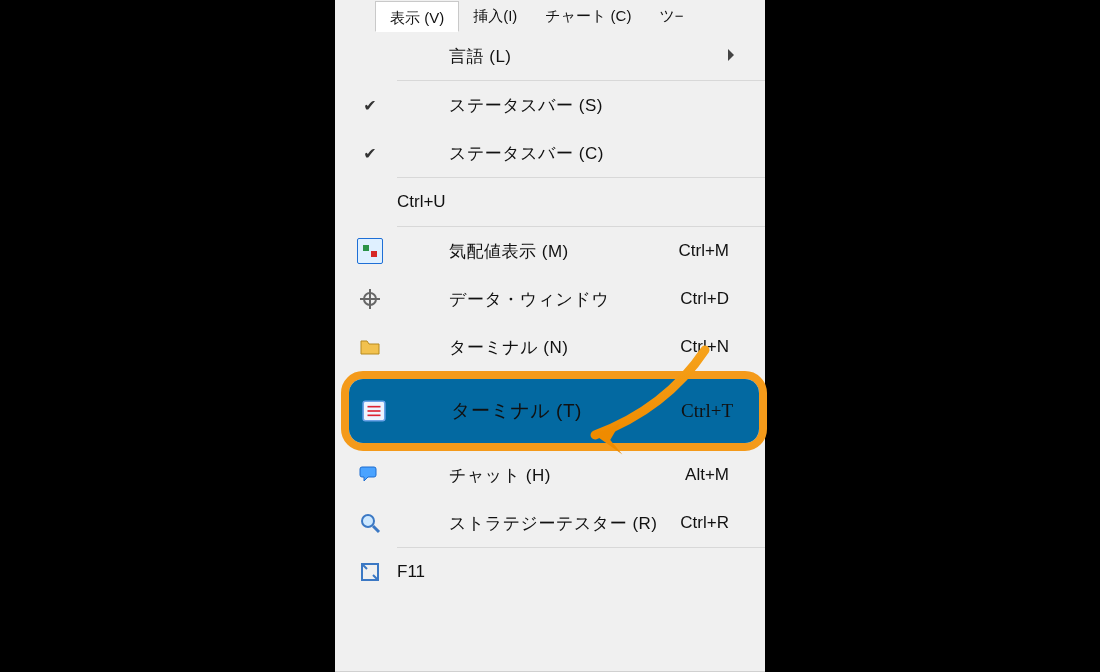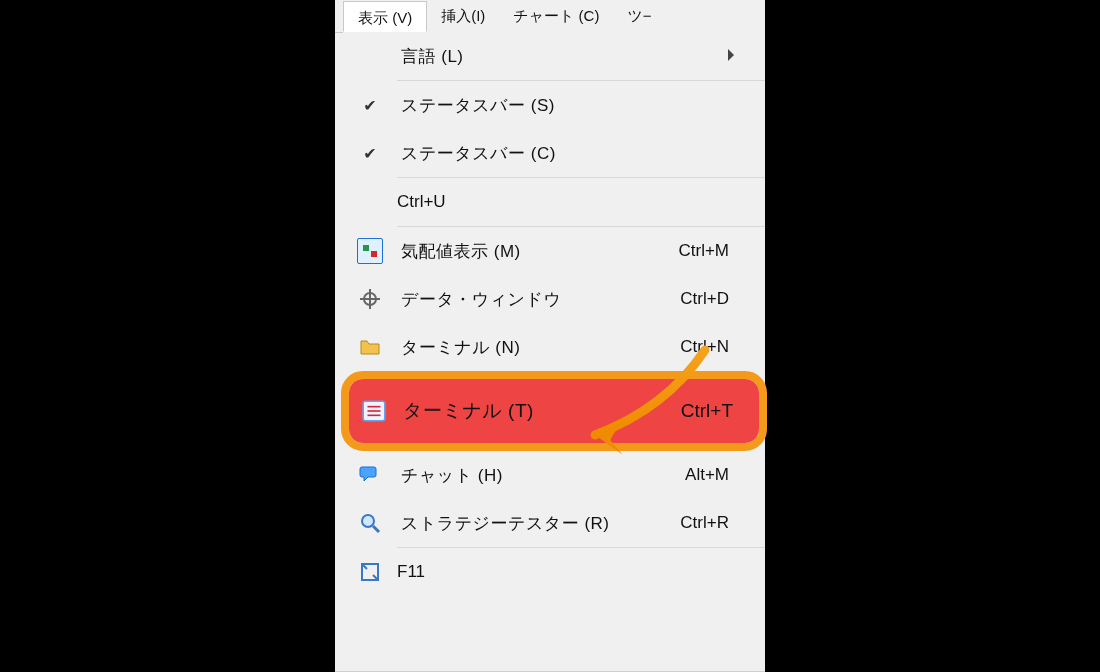--- a/index.html
+++ b/index.html
@@ -23,20 +23,21 @@
     box-shadow: inset 0 -1px 0 #d0d0d0;
   }
   
   .menubar {
     display: flex;
     align-items: stretch;
     height: 32px;
     background: #f0f0f0;
     border-bottom: 1px solid #c9c9c9;
     padding-left: 8px;
+    margin-left: 32px;
   }
   .menu-tab {
     padding: 5px 14px 0 14px;
     height: 31px;
     line-height: 22px;
     white-space: nowrap;
     box-sizing: border-box;
   }
   .menu-tab.active {
     background: #fff;
@@ -67,20 +68,21 @@
     align-items: center;
     justify-content: center;
     flex: 0 0 54px;
   }
   .label {
     flex: 1 1 auto;
     padding-left: 4px;
     white-space: nowrap;
     letter-spacing: .5px;
     font-size: 17px;
+    margin-left: 48px;
   }
   .shortcut {
     flex: 0 0 auto;
     padding-right: 36px;
     text-align: right;
     font-size: 17px;
     white-space: nowrap;
   }
   .arrow {
     flex: 0 0 auto;
@@ -120,21 +122,21 @@
     position: absolute;
     inset: 0;
     border: 8px solid #f49a1a;
     border-radius: 22px;
     background: #fff;
   }
   .highlight-inner {
     position: absolute;
     inset: 8px;
     border-radius: 14px;
-    background: #ef4444;
+    background: #0369a1;
     display: flex;
     align-items: center;
     pointer-events: auto;
   }
 
   
   .callout-arrow {
     position: absolute;
     pointer-events: none;
   }
@@ -233,21 +235,21 @@
         <div class="highlight-inner">
           <span class="gutter" style="width:50px;flex:0 0 50px;">
             <svg width="26" height="26" viewBox="0 0 24 24">
               <rect x="2" y="3" width="20" height="18" rx="2" fill="#eef4ff" stroke="#6aa2e8" stroke-width="1.5"></rect>
               <line x1="6" y1="8" x2="18" y2="8" stroke="#d23" stroke-width="1.5"></line>
               <line x1="6" y1="12" x2="18" y2="12" stroke="#d23" stroke-width="1.5"></line>
               <line x1="6" y1="16" x2="18" y2="16" stroke="#d23" stroke-width="1.5"></line>
             </svg>
           </span>
           <span class="label" style="font-size:19px;">ターミナル (T)</span>
-          <span class="shortcut" style="font-size:19px;padding-right:26px;">Ctrl+T</span>
+          <span class="shortcut" style="font-size:19px;padding-right:26px;font-family:Liberation Serif, serif;">Ctrl+T</span>
         </div>
       </div>
     </div>
 
     <div class="row">
       <span class="gutter">
         <svg class="mini-svg" viewBox="0 0 24 24">
           <path d="M4 4 h12 a2 2 0 0 1 2 2 v6 a2 2 0 0 1 -2 2 h-6 l-4 4 v-4 h-2 a2 2 0 0 1 -2 -2 v-6 a2 2 0 0 1 2 -2 z" fill="#4aa3ff" stroke="#1c6dd0"></path>
         </svg>
       </span>

